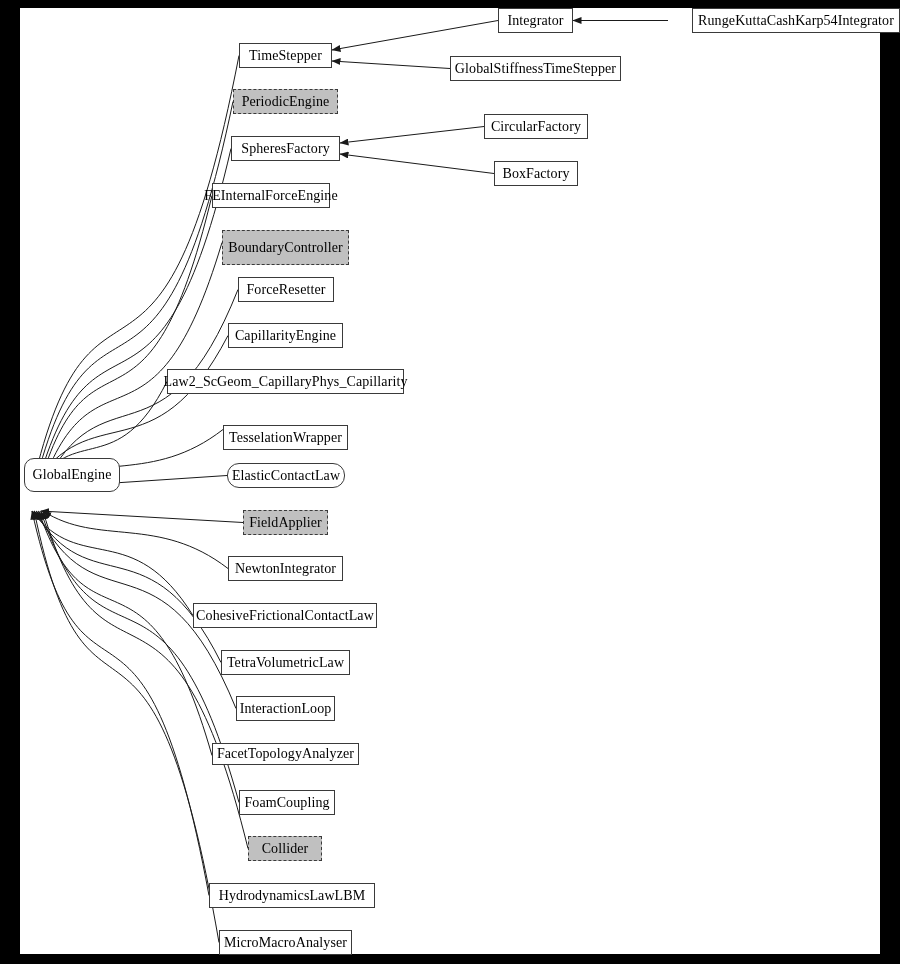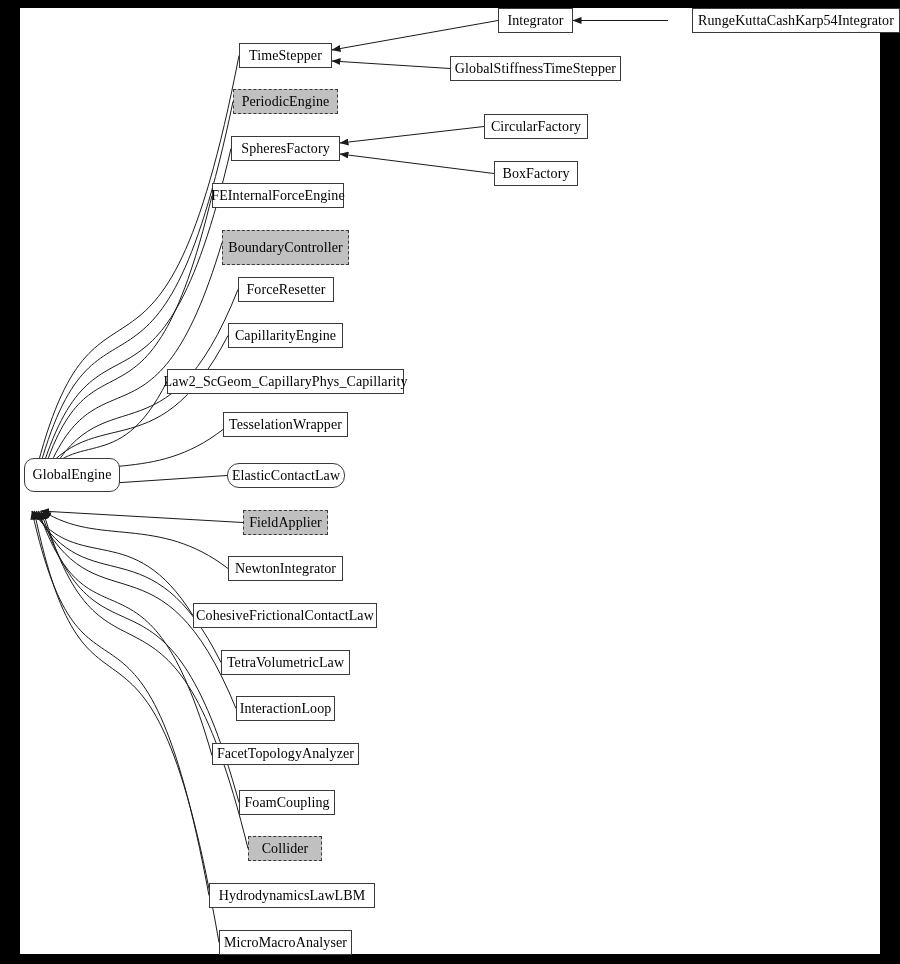--- a/index.html
+++ b/index.html
@@ -100,36 +100,36 @@
       </div>
       <div class="node" style="left: 239px; top: 43px; width: 93px; height: 25px;">
         <span>TimeStepper</span>
       </div>
       <div class="node abstract" style="left: 233px; top: 89px; width: 105px; height: 25px;">
         <span>PeriodicEngine</span>
       </div>
       <div class="node" style="left: 231px; top: 136px; width: 109px; height: 25px;">
         <span>SpheresFactory</span>
       </div>
-      <div class="node" style="left: 212px; top: 183px; width: 132px; height: 25px;">
+      <div class="node" style="left: 212px; top: 183px; width: 118px; height: 25px;">
         <span>FEInternalForceEngine</span>
       </div>
       <div class="node abstract" style="left: 222px; top: 230px; width: 127px; height: 35px; align-items: center;">
         <span>BoundaryController</span>
       </div>
       <div class="node" style="left: 238px; top: 277px; width: 96px; height: 25px;">
         <span>ForceResetter</span>
       </div>
       <div class="node" style="left: 228px; top: 323px; width: 115px; height: 25px;">
         <span>CapillarityEngine</span>
       </div>
       <div class="node" style="left: 167px; top: 369px; width: 237px; height: 25px;">
         <span>Law2_ScGeom_CapillaryPhys_Capillarity</span>
       </div>
-      <div class="node" style="left: 223px; top: 412px; width: 125px; height: 25px;">
+      <div class="node" style="left: 223px; top: 425px; width: 125px; height: 25px;">
         <span>TesselationWrapper</span>
       </div>
       <div class="node" style="left: 227px; top: 463px; width: 118px; height: 25px; border-radius: 12px;">
         <span>ElasticContactLaw</span>
       </div>
       <div class="node abstract" style="left: 243px; top: 510px; width: 85px; height: 25px;">
         <span>FieldApplier</span>
       </div>
       <div class="node" style="left: 228px; top: 556px; width: 115px; height: 25px;">
         <span>NewtonIntegrator</span>

